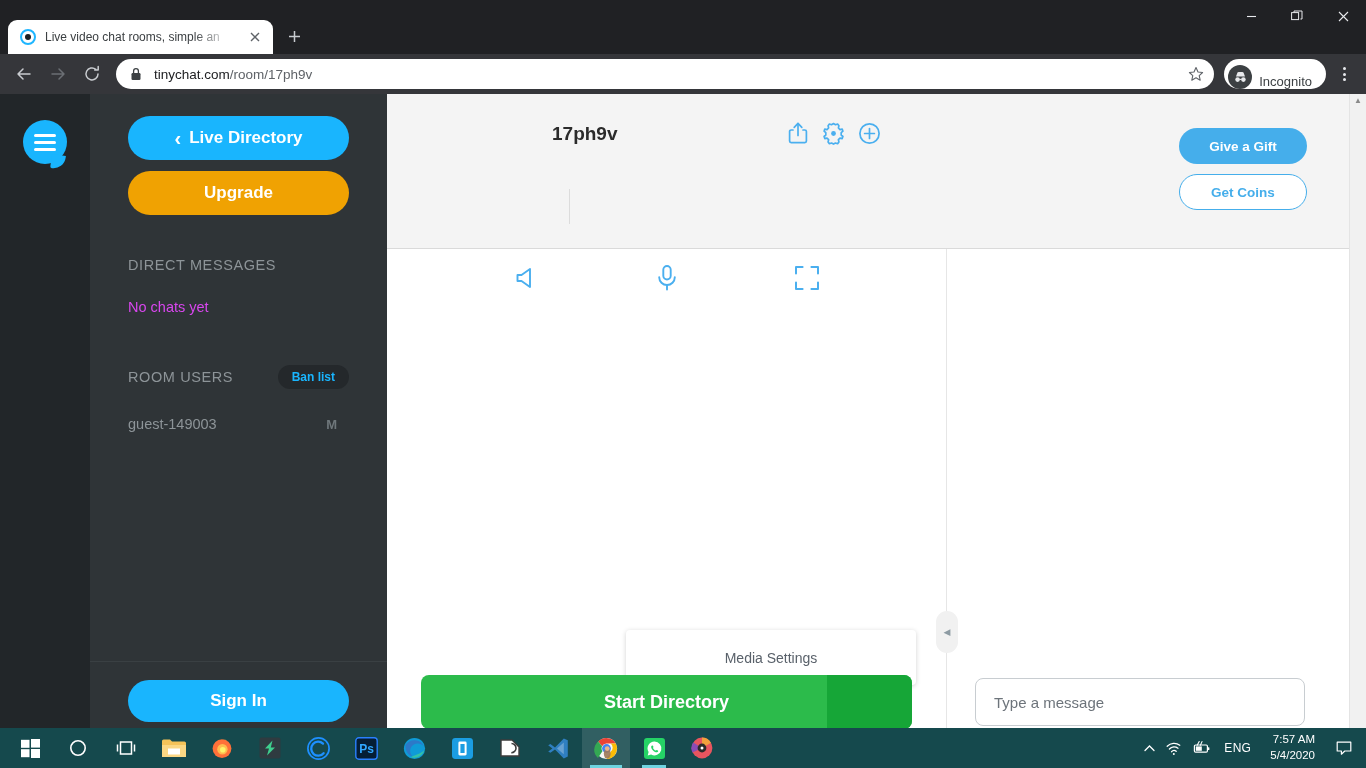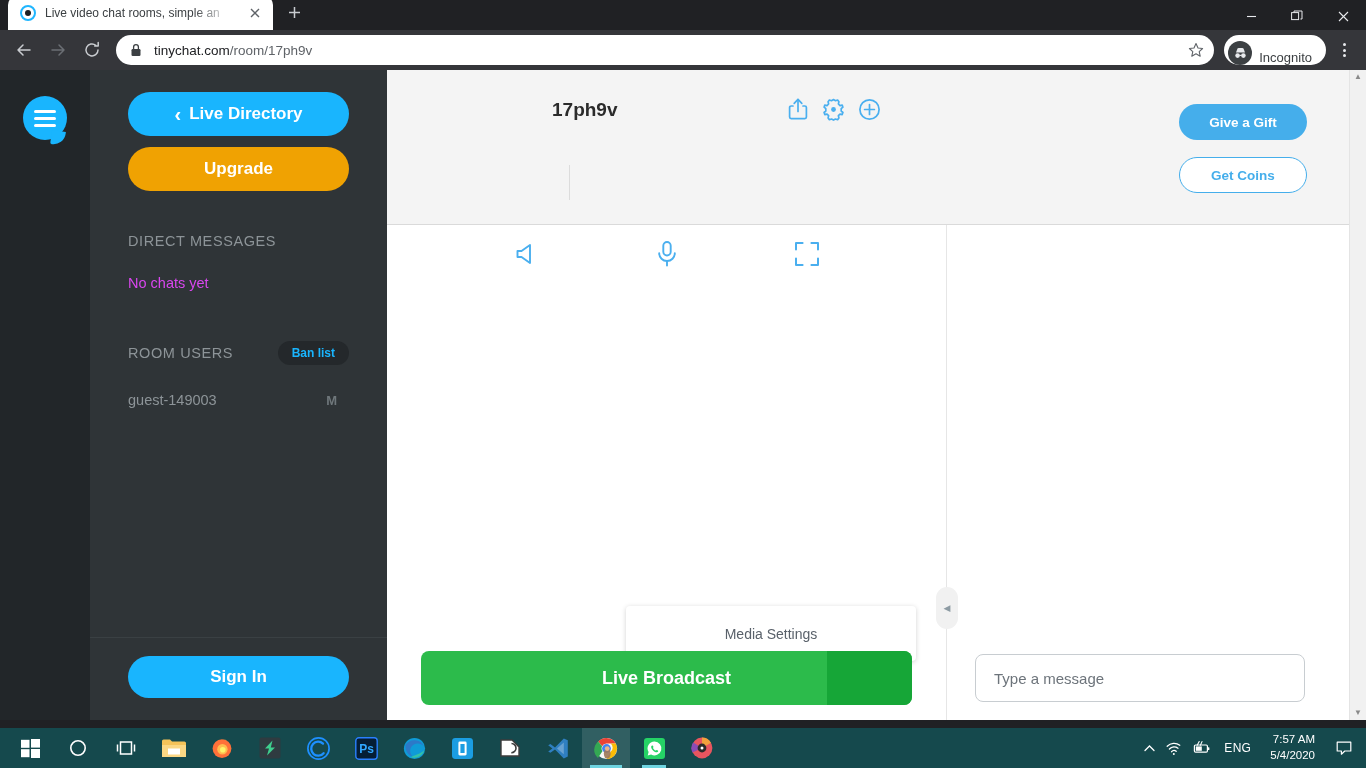--- a/index.html
+++ b/index.html
@@ -8,21 +8,21 @@
     overflow: hidden;
     font-family: "Liberation Sans", sans-serif;
     background: #ffffff;
   }
 
   
   #chrome-window { width: 1366px; height: 728px; background: #202124; position: relative; }
 
   
   #tab-strip {
-    height: 30px; background: #202124; display: flex; align-items: flex-end;
+    height: 54px; background: #202124; display: flex; align-items: flex-end;
     padding-left: 8px; position: relative;
   }
   .tab {
     display: flex; align-items: center; gap: 9px;
     width: 265px; height: 34px;
     background: #ffffff; color: #3c4043;
     border-radius: 9px 9px 0 0;
     padding: 0 8px 0 12px; position: relative;
   }
   .tab-favicon {
@@ -153,21 +153,21 @@
   #room-header {
     height: 155px; background: #f4f4f4; position: relative; flex: 0 0 155px;
     border-bottom: 1px solid #dadada;
   }
   #room-title {
     position: absolute; left: 165px; top: 29px;
     font-size: 19px; font-weight: bold; color: #2b2b2b;
   }
   #header-icons { position: absolute; left: 400px; top: 27px; display: flex; gap: 13px; }
   .hdr-icon { color: #4aafef; display: flex; align-items: center; justify-content: center; }
-  #header-cta { position: absolute; right: 42px; top: 34px; display: flex; flex-direction: column; gap: 17px; align-items: center; }
+  #header-cta { position: absolute; right: 42px; top: 34px; display: flex; flex-direction: column; gap: 10px; align-items: center; }
   #btn-give-gift {
     background: #45aeeb; color: #ffffff; border: none; border-radius: 22px;
     width: 128px; height: 36px; font-size: 13.5px; font-weight: bold;
     font-family: "Liberation Sans", sans-serif;
   }
   #btn-get-coins {
     background: #ffffff; color: #45aeeb; border: 1px solid #45aeeb; border-radius: 22px;
     width: 128px; height: 36px; font-size: 13.5px; font-weight: bold;
     font-family: "Liberation Sans", sans-serif;
   }
@@ -453,21 +453,21 @@
                 <path d="M2 8.6 V2 H8.6 M17.4 2 H24 V8.6 M24 17.4 V24 H17.4 M8.6 24 H2 V17.4" stroke="#4aafef" stroke-width="2" fill="none" stroke-linecap="round" stroke-linejoin="round"></path>
               </svg>
             </span>
           </div>
 
           <div id="broadcast-wrap">
             <div id="media-settings-popup">
               <span class="label">Media Settings</span>
             </div>
             <button id="btn-start-broadcast">
-              <span>Live Broadcast</span>
+              <span>Start Directory</span>
               <span id="broadcast-dropdown"></span>
             </button>
           </div>
         </div>
 
         <div id="chat-panel">
           <div id="panel-collapse">
             <span>◀</span>
           </div>
           <div id="chat-messages"></div>

